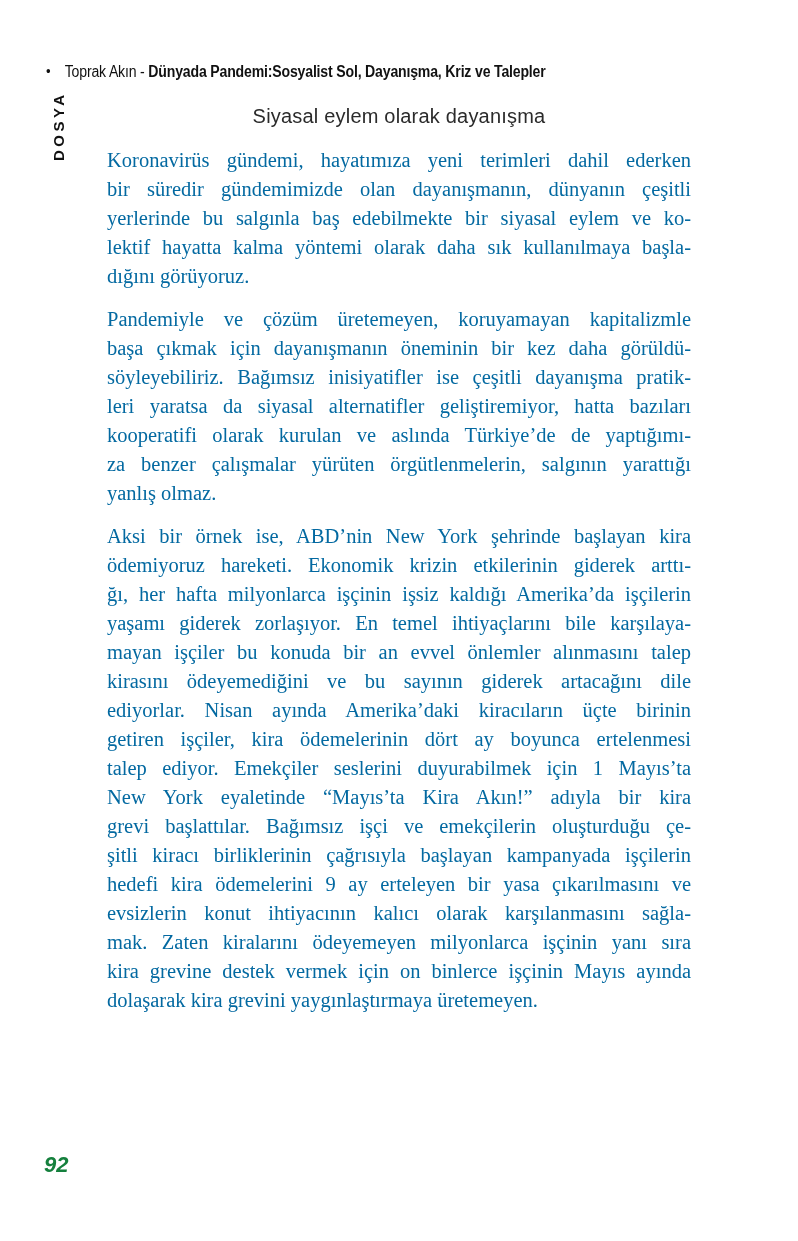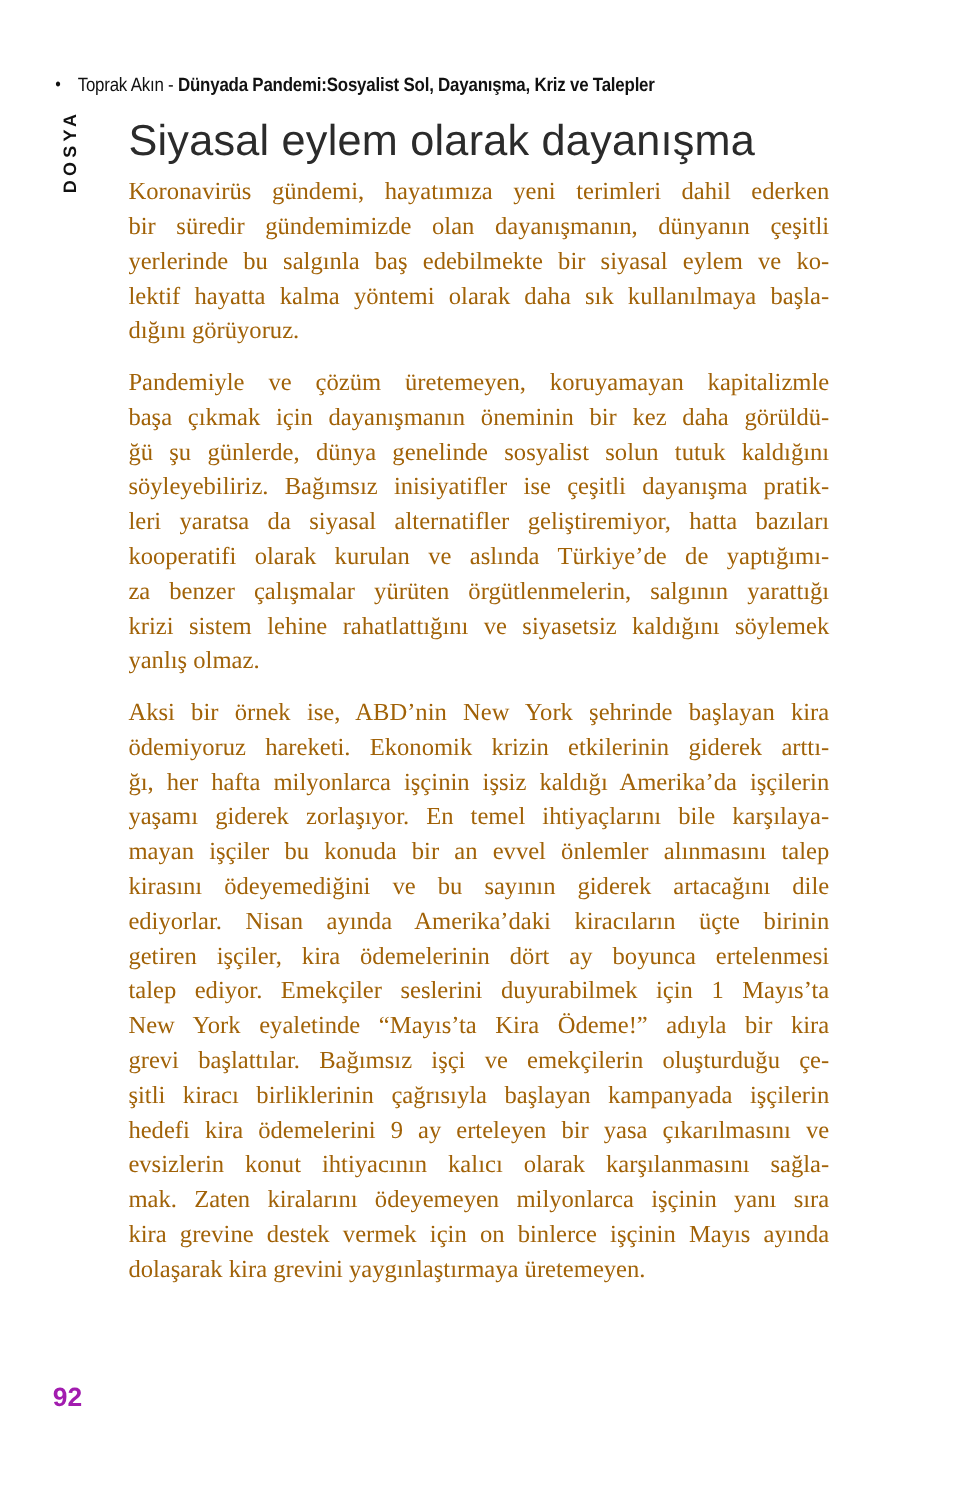--- a/index.html
+++ b/index.html
@@ -54,49 +54,51 @@
   .content {
     position: absolute;
     left: 107px;
     top: 100px;
     width: 584px;
   }
   .heading {
     margin: 0 0 13px 0;
     font-family: "Liberation Sans", sans-serif;
     font-weight: 400;
-    font-size: 36px;
+    font-size: 20px;
     line-height: 33px;
     letter-spacing: 0.2px;
     color: #2b2b2b;
+    text-align: center;
   }
   .para { margin: 0 0 14px 0; }
   .para:last-child { margin-bottom: 0; }
   .tline {
     font-family: "Liberation Serif", serif;
     font-size: 20.5px;
     line-height: 29px;
-    color: #a16207;
+    color: #0369a1;
     text-align: justify;
     text-align-last: justify;
     white-space: nowrap;
   }
   .tline.last {
     text-align-last: left;
   }
 
   
   .folio {
     position: absolute;
     left: 44px;
     top: 1152px;
     font-family: "Liberation Sans", sans-serif;
     font-weight: 700;
     font-size: 22px;
-    color: #a21caf;
+    color: #15803d;
+    font-style: italic;
   }
 </style>
 </head>
 <body>
 
 <div class="page">
 
   <div class="runhead">
     <span class="bullet">•</span>
     <span><span class="author">Toprak Akın - </span><span class="title">Dünyada Pandemi:Sosyalist Sol, Dayanışma, Kriz ve Talepler</span></span>
@@ -110,39 +112,37 @@
         <div class="para">
           <div class="tline">Koronavirüs gündemi, hayatımıza yeni terimleri dahil ederken</div>
           <div class="tline">bir süredir gündemimizde olan dayanışmanın, dünyanın çeşitli</div>
           <div class="tline">yerlerinde bu salgınla baş edebilmekte bir siyasal eylem ve ko-</div>
           <div class="tline">lektif hayatta kalma yöntemi olarak daha sık kullanılmaya başla-</div>
           <div class="tline last">dığını görüyoruz.</div>
         </div>
         <div class="para">
           <div class="tline">Pandemiyle ve çözüm üretemeyen, koruyamayan kapitalizmle</div>
           <div class="tline">başa çıkmak için dayanışmanın öneminin bir kez daha görüldü-</div>
-          <div class="tline">ğü şu günlerde, dünya genelinde sosyalist solun tutuk kaldığını</div>
           <div class="tline">söyleyebiliriz. Bağımsız inisiyatifler ise çeşitli dayanışma pratik-</div>
           <div class="tline">leri yaratsa da siyasal alternatifler geliştiremiyor, hatta bazıları</div>
           <div class="tline">kooperatifi olarak kurulan ve aslında Türkiye’de de yaptığımı-</div>
           <div class="tline">za benzer çalışmalar yürüten örgütlenmelerin, salgının yarattığı</div>
-          <div class="tline">krizi sistem lehine rahatlattığını ve siyasetsiz kaldığını söylemek</div>
           <div class="tline last">yanlış olmaz.</div>
         </div>
         <div class="para">
           <div class="tline">Aksi bir örnek ise, ABD’nin New York şehrinde başlayan kira</div>
           <div class="tline">ödemiyoruz hareketi. Ekonomik krizin etkilerinin giderek arttı-</div>
           <div class="tline">ğı, her hafta milyonlarca işçinin işsiz kaldığı Amerika’da işçilerin</div>
           <div class="tline">yaşamı giderek zorlaşıyor. En temel ihtiyaçlarını bile karşılaya-</div>
           <div class="tline">mayan işçiler bu konuda bir an evvel önlemler alınmasını talep</div>
           <div class="tline">kirasını ödeyemediğini ve bu sayının giderek artacağını dile</div>
           <div class="tline">ediyorlar. Nisan ayında Amerika’daki kiracıların üçte birinin</div>
           <div class="tline">getiren işçiler, kira ödemelerinin dört ay boyunca ertelenmesi</div>
           <div class="tline">talep ediyor. Emekçiler seslerini duyurabilmek için 1 Mayıs’ta</div>
-          <div class="tline">New York eyaletinde “Mayıs’ta Kira Ödeme!” adıyla bir kira</div>
+          <div class="tline">New York eyaletinde “Mayıs’ta Kira Akın!” adıyla bir kira</div>
           <div class="tline">grevi başlattılar. Bağımsız işçi ve emekçilerin oluşturduğu çe-</div>
           <div class="tline">şitli kiracı birliklerinin çağrısıyla başlayan kampanyada işçilerin</div>
           <div class="tline">hedefi kira ödemelerini 9 ay erteleyen bir yasa çıkarılmasını ve</div>
           <div class="tline">evsizlerin konut ihtiyacının kalıcı olarak karşılanmasını sağla-</div>
           <div class="tline">mak. Zaten kiralarını ödeyemeyen milyonlarca işçinin yanı sıra</div>
           <div class="tline">kira grevine destek vermek için on binlerce işçinin Mayıs ayında</div>
           <div class="tline last">dolaşarak kira grevini yaygınlaştırmaya üretemeyen.</div>
         </div>
       </div>
   </div>

